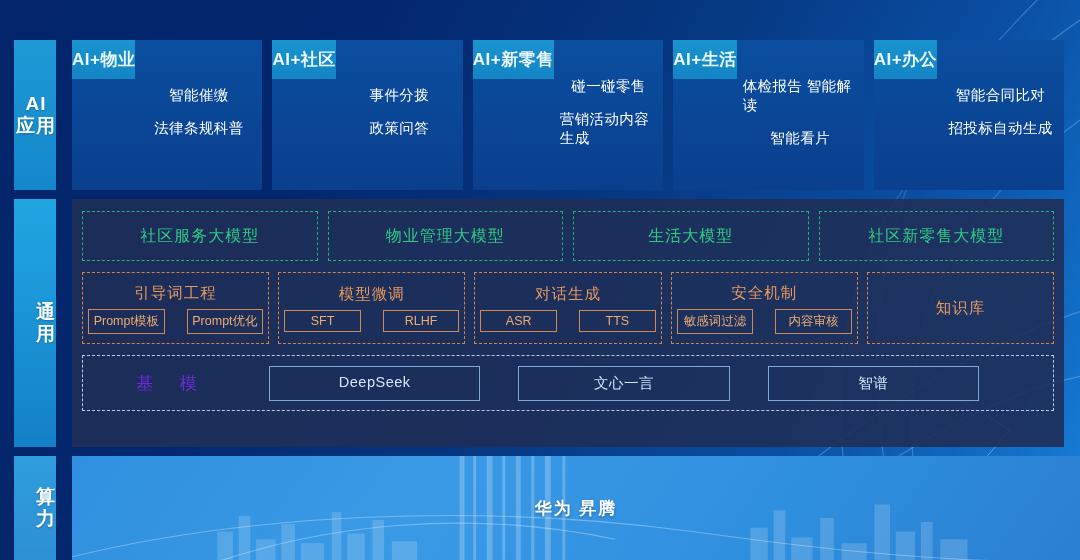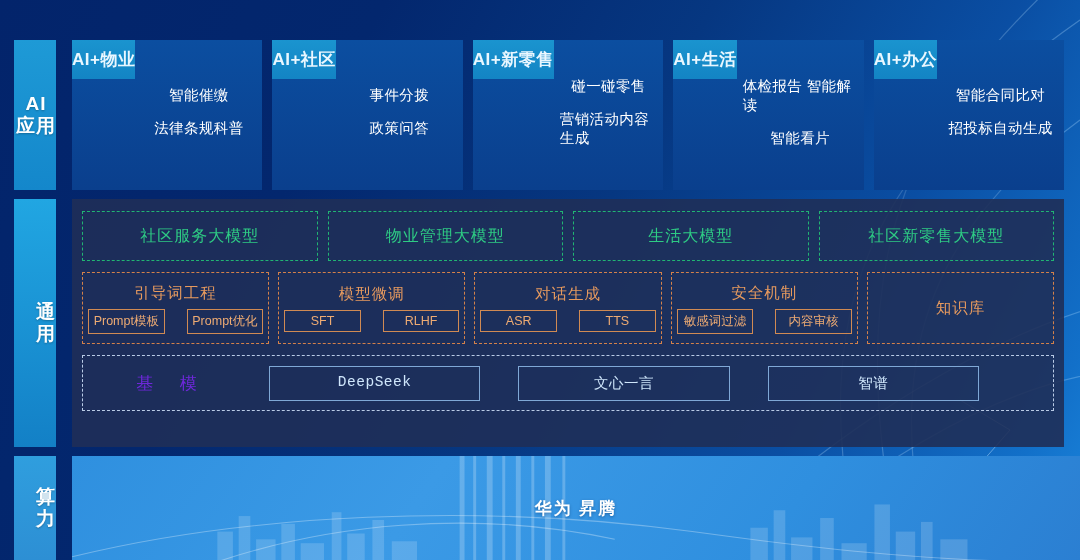--- a/index.html
+++ b/index.html
@@ -95,21 +95,21 @@
 
   
   .base {
     height: 56px; border: 1.6px dashed #b9cbe6;
     display: flex; align-items: center; padding: 0 14px; gap: 22px;
   }
   .base-label {
     color: #6d28d9; font-size: 17px; letter-spacing: 11px;
     width: 150px; text-align: center; flex: none;
   }
-  .base-items { flex: 1; display: flex; gap: 38px; padding-right: 60px; font-family: Liberation Mono, monospace; }
+  .base-items { flex: 1; display: flex; gap: 38px; padding-right: 60px; }
   .base-item {
     flex: 1; border: 1px solid #7fa8d6; color: #cfe6fb;
     font-size: 14.5px; text-align: center; padding: 7px 0;
     letter-spacing: .5px;
   }
 
   
   .row-comp { flex: 1; margin-top: 9px; margin-bottom: 0; }
   .comp-bar {
     flex: 1; margin-left: 16px; margin-right: 0;

